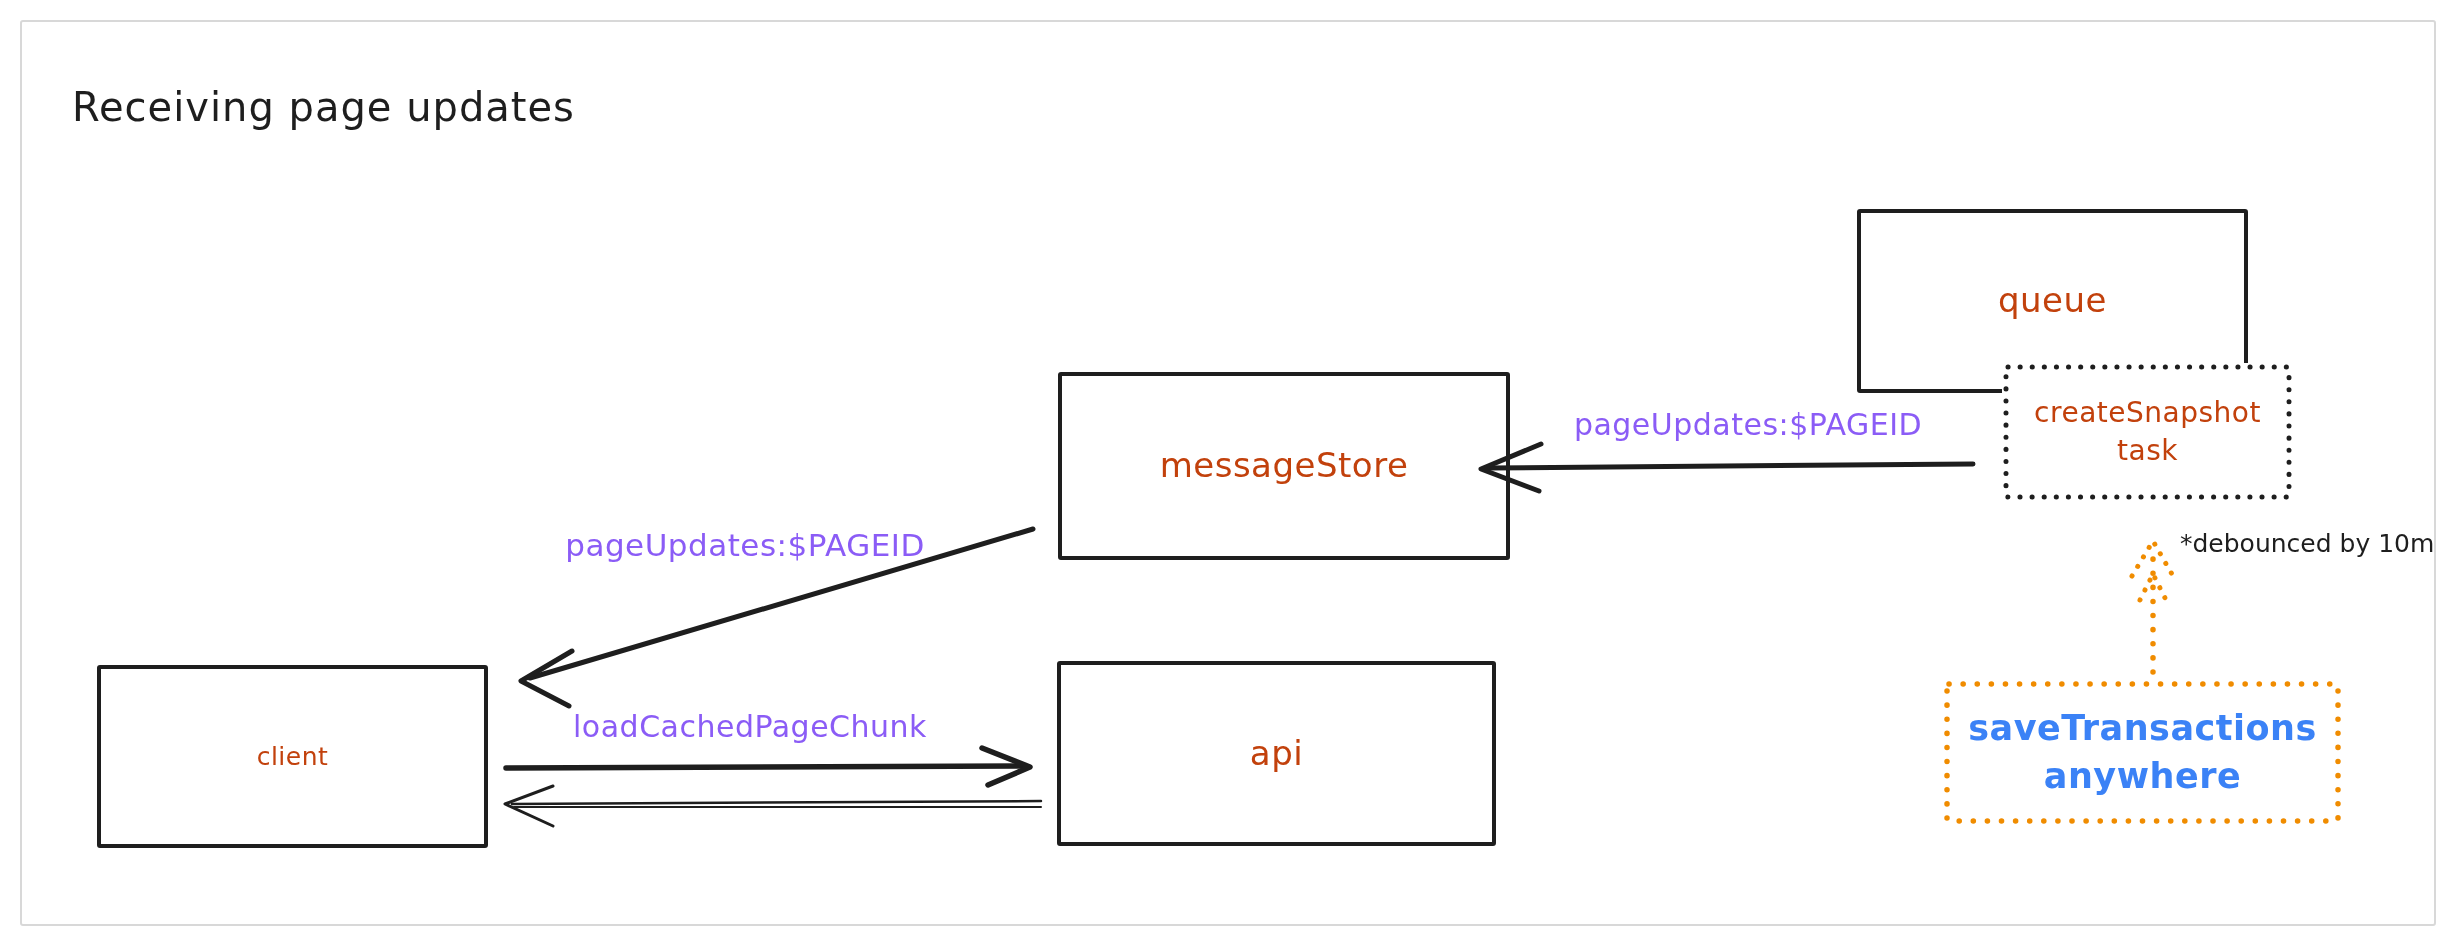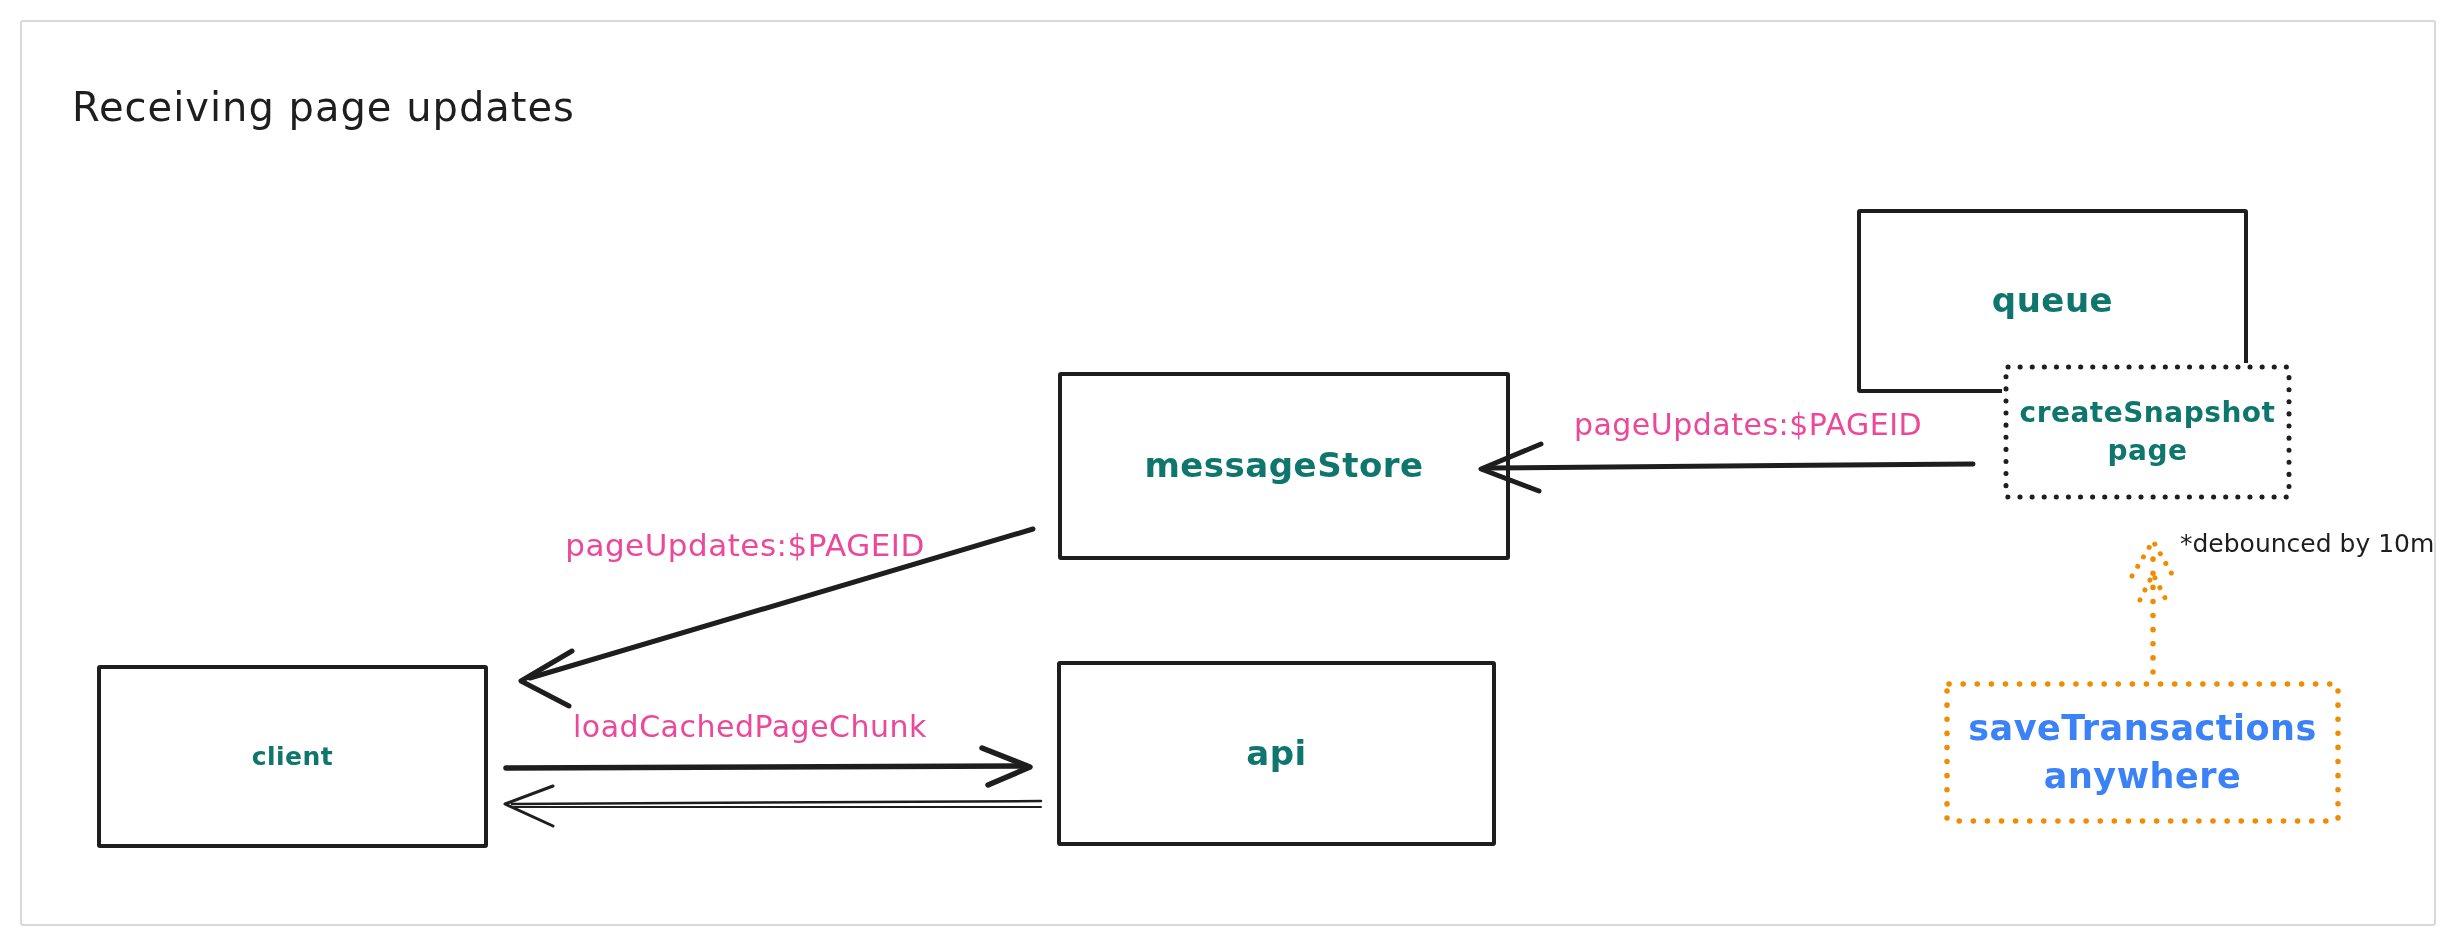--- a/index.html
+++ b/index.html
@@ -32,22 +32,22 @@
     color: #1e1e1e;
     white-space: nowrap;
   }
   .node {
     position: absolute;
     display: flex;
     align-items: center;
     justify-content: center;
     text-align: center;
     background: #ffffff;
-    color: #0f766e;
-    font-weight: 700;
+    color: #c2410c;
+    font-weight: 400;
     letter-spacing: 0.5px;
     white-space: pre-line;
     line-height: 1.35;
     box-sizing: border-box;
   }
   .node.solid { border: 4.5px solid #1e1e1e; border-radius: 3px; }
   #node-queue        { left: 1857px; top: 209px; width: 391px; height: 184px; font-size: 34px; align-items: center; }
   #node-message-store{ left: 1058px; top: 372px; width: 452px; height: 188px; font-size: 34px; }
   #node-client       { left: 97px;   top: 665px; width: 391px; height: 183px; font-size: 25px; }
   #node-api          { left: 1057px; top: 661px; width: 439px; height: 185px; font-size: 34px; }
@@ -56,21 +56,21 @@
   #node-save-transactions {
     left: 1943px; top: 680px; width: 399px; height: 145px;
     font-size: 35px; color: #3b82f6; font-weight: 600;
   }
   .edge-label {
     position: absolute;
     transform: translate(-50%, -50%);
     font-weight: 500;
     letter-spacing: 0.5px;
     white-space: nowrap;
-    color: #ec4899;
+    color: #8b5cf6;
   }
   #label-snapshot-to-ms { left: 1748px; top: 424px; font-size: 30px; }
   #label-ms-to-client   { left: 745px;  top: 545px; font-size: 31px; }
   #label-client-to-api  { left: 750px;  top: 726px; font-size: 30px; }
   #note-debounced {
     position: absolute;
     left: 2180px; top: 543px;
     transform: translateY(-50%);
     font-size: 25px;
     font-weight: 500;
@@ -99,21 +99,21 @@
   </div>
   <div class="node solid" id="node-client">
     <span>client</span>
   </div>
   <div class="node solid" id="node-api">
     <span>api</span>
   </div>
 
   <div class="node" id="node-create-snapshot">
     <span>createSnapshot
-page</span>
+task</span>
   </div>
   <div class="node" id="node-save-transactions">
     <span>saveTransactions
 anywhere</span>
   </div>
 
   <div class="edge-label" id="label-snapshot-to-ms">pageUpdates:$PAGEID</div>
   <div class="edge-label" id="label-ms-to-client">pageUpdates:$PAGEID</div>
   <div class="edge-label" id="label-client-to-api">loadCachedPageChunk</div>
   <div id="note-debounced">*debounced by 10m</div>

